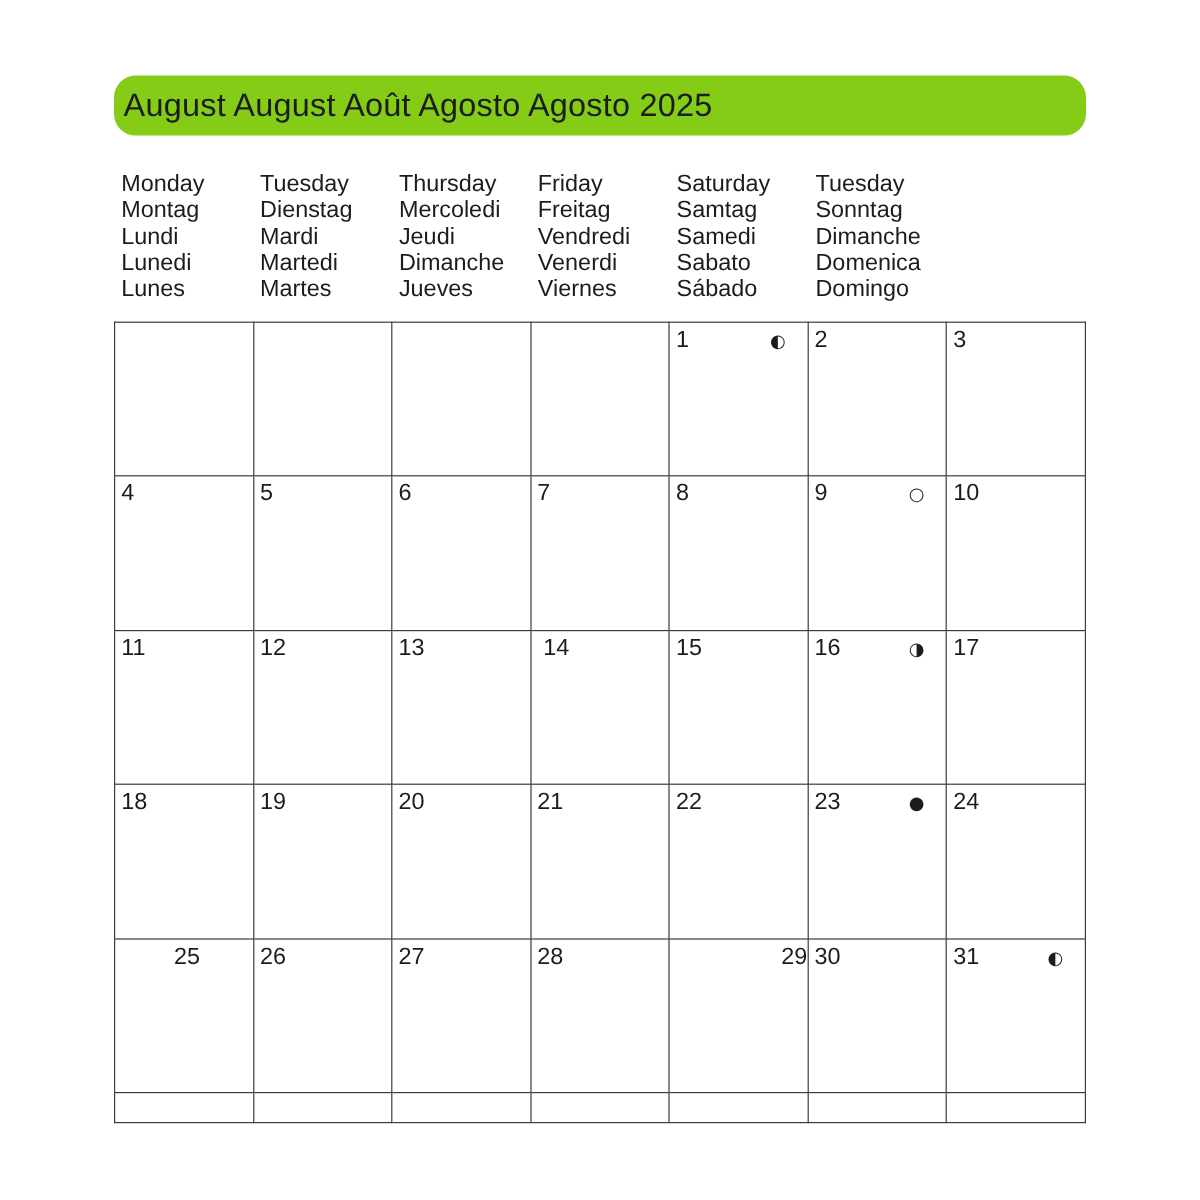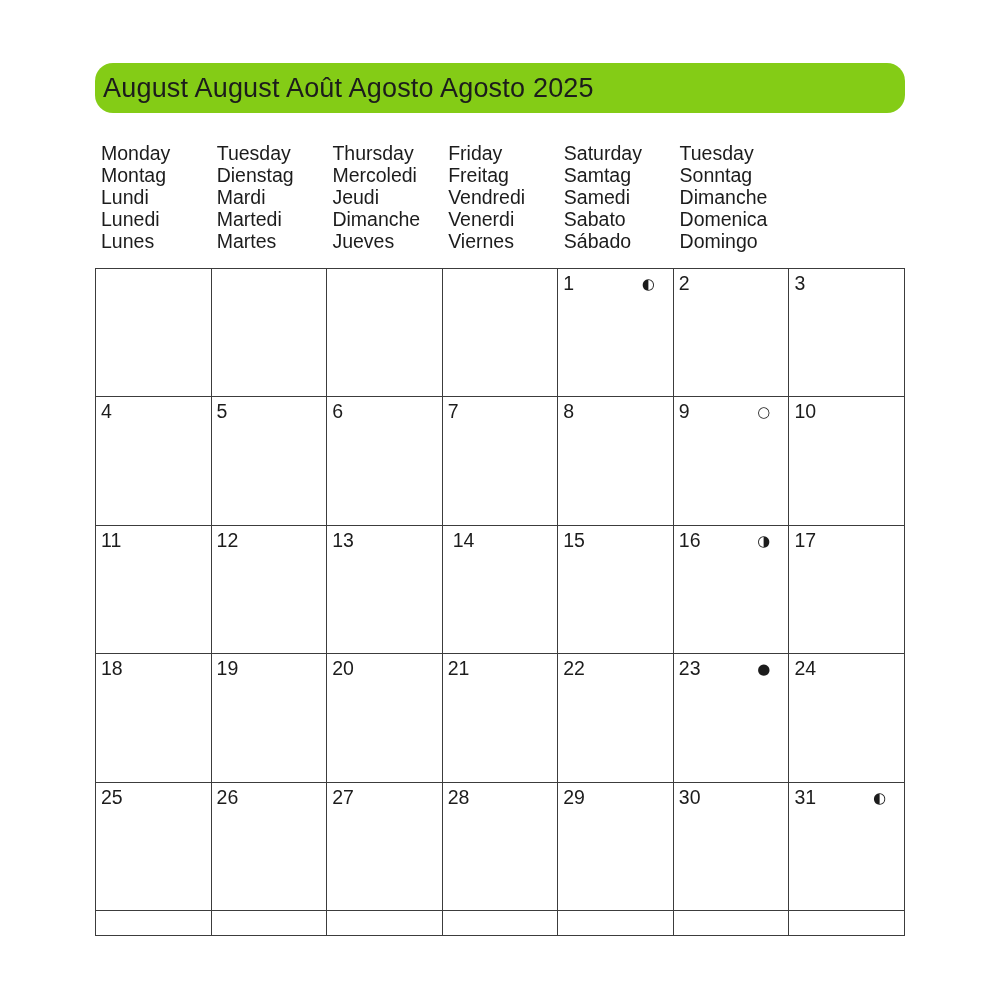--- a/index.html
+++ b/index.html
@@ -147,25 +147,25 @@
         <tr>
           <td style="border-color: rgb(60, 60, 60);"><span class="day-num">18</span></td>
           <td style="border-color: rgb(60, 60, 60);"><span class="day-num">19</span></td>
           <td style="border-color: rgb(60, 60, 60); margin-top: 34px;"><span class="day-num">20</span></td>
           <td style="border-color: rgb(60, 60, 60);"><span class="day-num">21</span></td>
           <td style="border-color: rgb(60, 60, 60); margin-top: 16px;"><span class="day-num">22</span></td>
           <td style="border-color: rgb(60, 60, 60);"><span class="day-num">23</span><span class="moon">●</span></td>
           <td style="border-color: rgb(60, 60, 60);"><span class="day-num">24</span></td>
         </tr>
         <tr>
-          <td style="border-color: rgb(60, 60, 60);"><span class="day-num">25</span></td>
+          <td style="border-color: rgb(60, 60, 60); text-align: center;"><span class="day-num">25</span></td>
           <td style="border-color: rgb(60, 60, 60);"><span class="day-num">26</span></td>
           <td style="border-color: rgb(60, 60, 60);"><span class="day-num">27</span></td>
           <td style="border-color: rgb(60, 60, 60);"><span class="day-num">28</span></td>
-          <td style="border-color: rgb(60, 60, 60);"><span class="day-num">29</span></td>
+          <td style="border-color: rgb(60, 60, 60); text-align: right;"><span class="day-num">29</span></td>
           <td style="border-color: rgb(60, 60, 60);"><span class="day-num">30</span></td>
           <td style="border-color: rgb(60, 60, 60);"><span class="day-num">31</span><span class="moon">◐</span></td>
         </tr>
         <tr>
           <td style="border-color: rgb(60, 60, 60);"></td>
           <td style="border-color: rgb(60, 60, 60);"></td>
           <td style="border-color: rgb(60, 60, 60);"></td>
           <td style="border-color: rgb(60, 60, 60);"></td>
           <td style="border-color: rgb(60, 60, 60);"></td>
           <td style="border-color: rgb(60, 60, 60);"></td>

